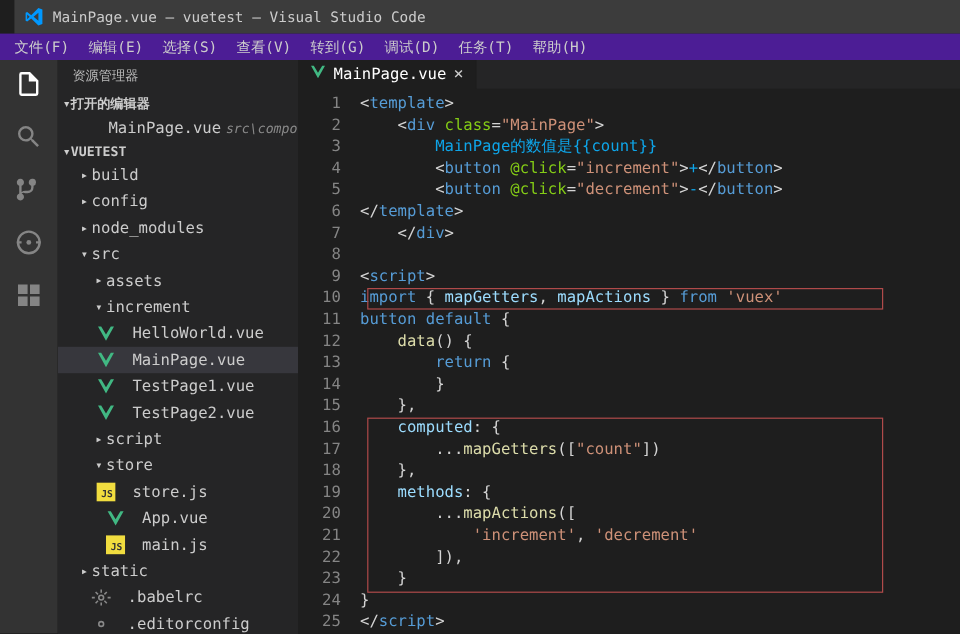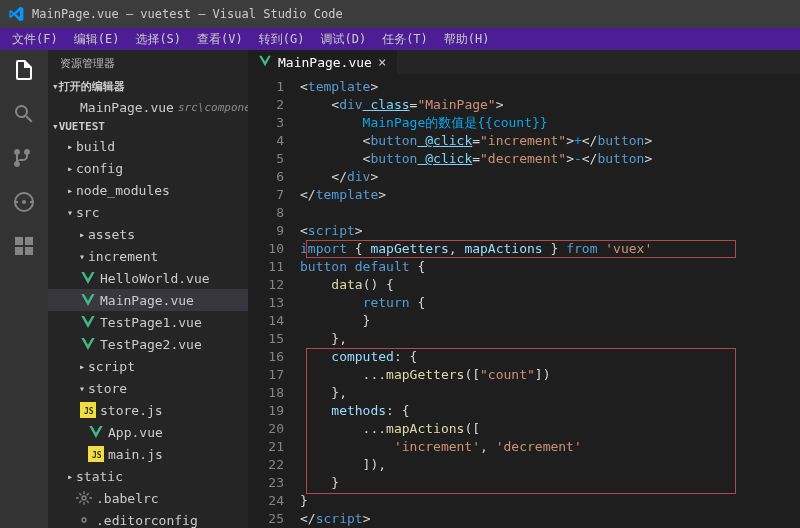--- a/index.html
+++ b/index.html
@@ -1,48 +1,48 @@
 <!DOCTYPE html>
 <html><head>
 <meta charset="utf-8">
 <style>
   * { margin: 0; padding: 0; box-sizing: border-box; }
   body { font-family: "Segoe UI", Consolas, monospace; background: #1e1e1e; color: #cccccc; font-size: 13px; width: 800px; height: 528px; overflow: hidden; }
-  .titlebar { background: #3c3c3c; height: 28px; display: flex; align-items: center; padding: 0 8px; gap: 8px; }
+  .titlebar { background: #3c3c3c; height: 28px; display: flex; align-items: center; padding: 0 8px; gap: 8px; margin-left: 12px; }
   .titlebar .logo { width: 16px; height: 16px; }
   .titlebar .title { color: #cccccc; font-size: 12px; }
   .menubar { background: #4c1d95; height: 22px; display: flex; align-items: center; padding: 0 4px; font-size: 12px; }
   .menubar .mitem { padding: 0 8px; cursor: pointer; color: #cccccc; }
   .main { display: flex; height: calc(528px - 50px); }
   .activitybar { width: 48px; background: #333333; display: flex; flex-direction: column; align-items: center; padding-top: 6px; gap: 16px; }
   .activitybar .act { width: 28px; height: 28px; display: flex; align-items: center; justify-content: center; color: #858585; cursor: pointer; }
   .activitybar .act.active { color: #ffffff; }
   .sidebar { width: 200px; background: #252526; overflow-y: auto; }
   .sidebar-header { font-size: 11px; padding: 6px 12px; color: #bbbbbb; }
   .section-header { display: flex; align-items: center; padding: 2px 4px; font-size: 11px; font-weight: bold; color: #cccccc; cursor: pointer; }
   .tree { }
   .tree-row { display: flex; align-items: center; height: 22px; font-size: 13px; color: #cccccc; cursor: pointer; white-space: nowrap; }
   .tree-row.selected { background: #37373d; }
   .tree-row .twisty { width: 12px; text-align: center; font-size: 10px; color: #cccccc; }
-  .tree-row .ficon { width: 16px; margin-right: 4px; display:flex; align-items:flex-start; justify-content:center; }
+  .tree-row .ficon { width: 16px; margin-right: 14px; display:flex; align-items:flex-start; justify-content:center; }
   .sub { color: #8a8a8a; font-size: 11px; margin-left: 4px; font-style: italic; }
   .pad0 { padding-left: 4px; } .pad1 { padding-left: 16px; } .pad2 { padding-left: 28px; }
   .pad3 { padding-left: 20px; }
   .editor { flex: 1; background: #1e1e1e; display: flex; flex-direction: column; }
   .tabs { height: 34px; background: #252526; display: flex; align-items: stretch; }
   .tab { display: flex; align-items: center; padding: 0 10px; background: #2d2d2d; color: #ffffff; font-size: 13px; gap: 6px; border-right: 1px solid #1e1e1e; }
   .tab.active { background: #1e1e1e; }
   .tab .close { color: #cccccc; cursor: pointer; font-size: 14px; }
   .code { display: flex; flex: 1; font-family: Consolas, monospace; font-size: 13px; line-height: 18px; position: relative; }
   .gutter { width: 46px; text-align: right; color: #858585; padding: 4px 10px 0 0; }
   .gutter div { height: 18px; }
   .lines { flex:1; padding: 4px 0 0 6px; position: relative; }
   .lines .ln { height: 18px; white-space: pre; }
   .tag { color: #569cd6; }
-  .attr { color: #7dd3fc; text-decoration: underline; }
+  .attr { color: #84cc16; }
   .str { color: #ce9178; }
   .txt { color: #0ea5e9; text-align: center; }
   .kw { color: #569cd6; }
   .fn { color: #dcdcaa; }
   .punc { color: #d4d4d4; }
   .id { color: #9cdcfe; }
   .highlight-box { position: absolute; border: 1px solid #b04a4a; pointer-events: none; }
   .box1 { left: 12px; top: 166px; width: 430px; height: 18px; }
   .box2 { left: 12px; top: 274px; width: 430px; height: 146px; }
 </style>
@@ -281,22 +281,22 @@
           <div>23</div>
           <div>24</div>
           <div>25</div>
       </div>
       <div class="lines">
         <div class="ln"><span class="punc">&lt;</span><span class="tag">template</span><span class="punc">&gt;</span></div>
         <div class="ln"><span class="punc">    &lt;</span><span class="tag">div</span><span class="attr"> class</span><span class="punc">=</span><span class="str">"MainPage"</span><span class="punc">&gt;</span></div>
         <div class="ln"><span class="txt">        MainPage的数值是{{count}}</span></div>
         <div class="ln"><span class="punc">        &lt;</span><span class="tag">button</span><span class="attr"> @click</span><span class="punc">=</span><span class="str">"increment"</span><span class="punc">&gt;</span><span class="txt">+</span><span class="punc">&lt;/</span><span class="tag">button</span><span class="punc">&gt;</span></div>
         <div class="ln"><span class="punc">        &lt;</span><span class="tag">button</span><span class="attr"> @click</span><span class="punc">=</span><span class="str">"decrement"</span><span class="punc">&gt;</span><span class="txt">-</span><span class="punc">&lt;/</span><span class="tag">button</span><span class="punc">&gt;</span></div>
+        <div class="ln"><span class="punc">&lt;/</span><span class="tag">template</span><span class="punc">&gt;</span></div>
         <div class="ln"><span class="punc">    &lt;/</span><span class="tag">div</span><span class="punc">&gt;</span></div>
-        <div class="ln"><span class="punc">&lt;/</span><span class="tag">template</span><span class="punc">&gt;</span></div>
         <div class="ln"></div>
         <div class="ln"><span class="punc">&lt;</span><span class="tag">script</span><span class="punc">&gt;</span></div>
         <div class="ln"><span class="kw">import</span><span class="punc"> { </span><span class="id">mapGetters</span><span class="punc">, </span><span class="id">mapActions</span><span class="punc"> } </span><span class="kw">from</span><span class="punc"> </span><span class="str">'vuex'</span></div>
         <div class="ln"><span class="kw">button</span><span class="kw"> default</span><span class="punc"> {</span></div>
         <div class="ln"><span>    </span><span class="fn">data</span><span class="punc">() {</span></div>
         <div class="ln"><span>        </span><span class="kw">return</span><span class="punc"> {</span></div>
         <div class="ln"><span class="punc">        }</span></div>
         <div class="ln"><span class="punc">    },</span></div>
         <div class="ln"><span>    </span><span class="id">computed</span><span class="punc">: {</span></div>
         <div class="ln"><span class="punc">        ...</span><span class="fn">mapGetters</span><span class="punc">([</span><span class="str">"count"</span><span class="punc">])</span></div>

